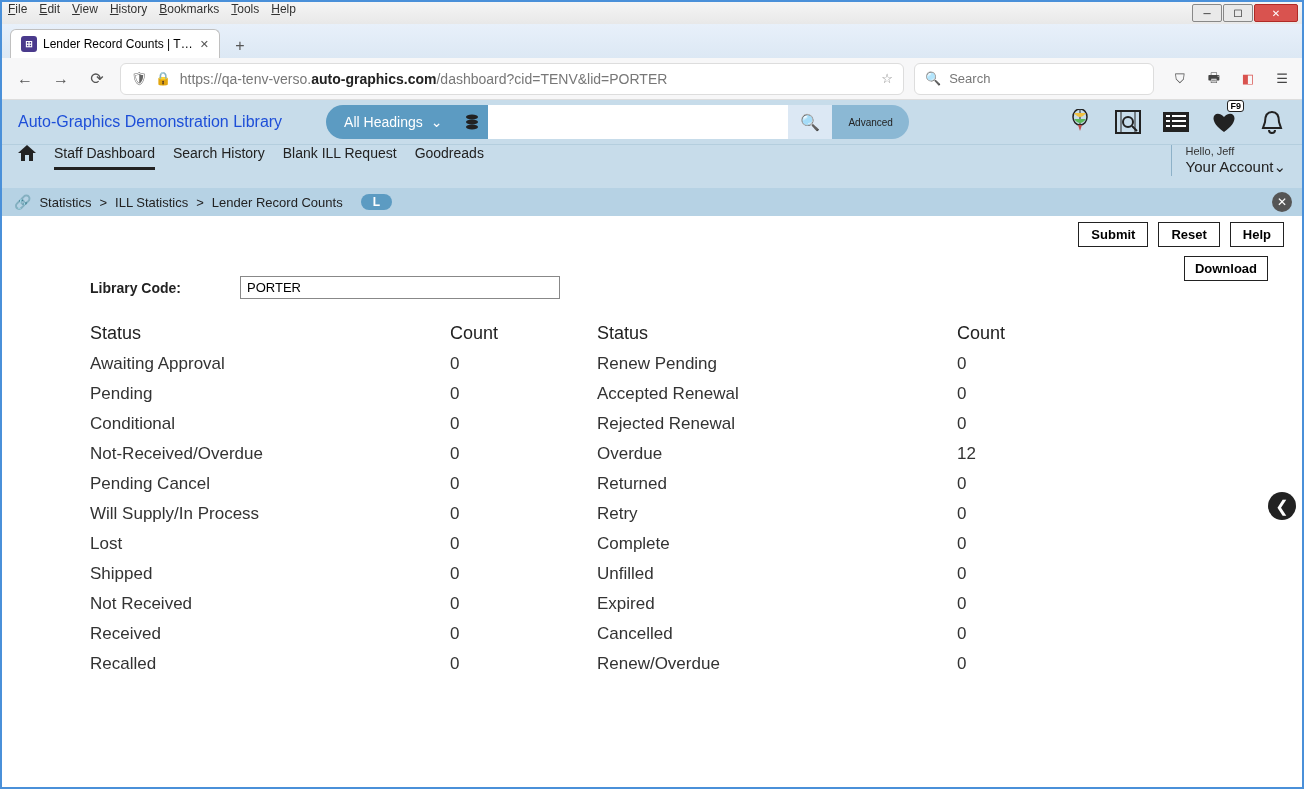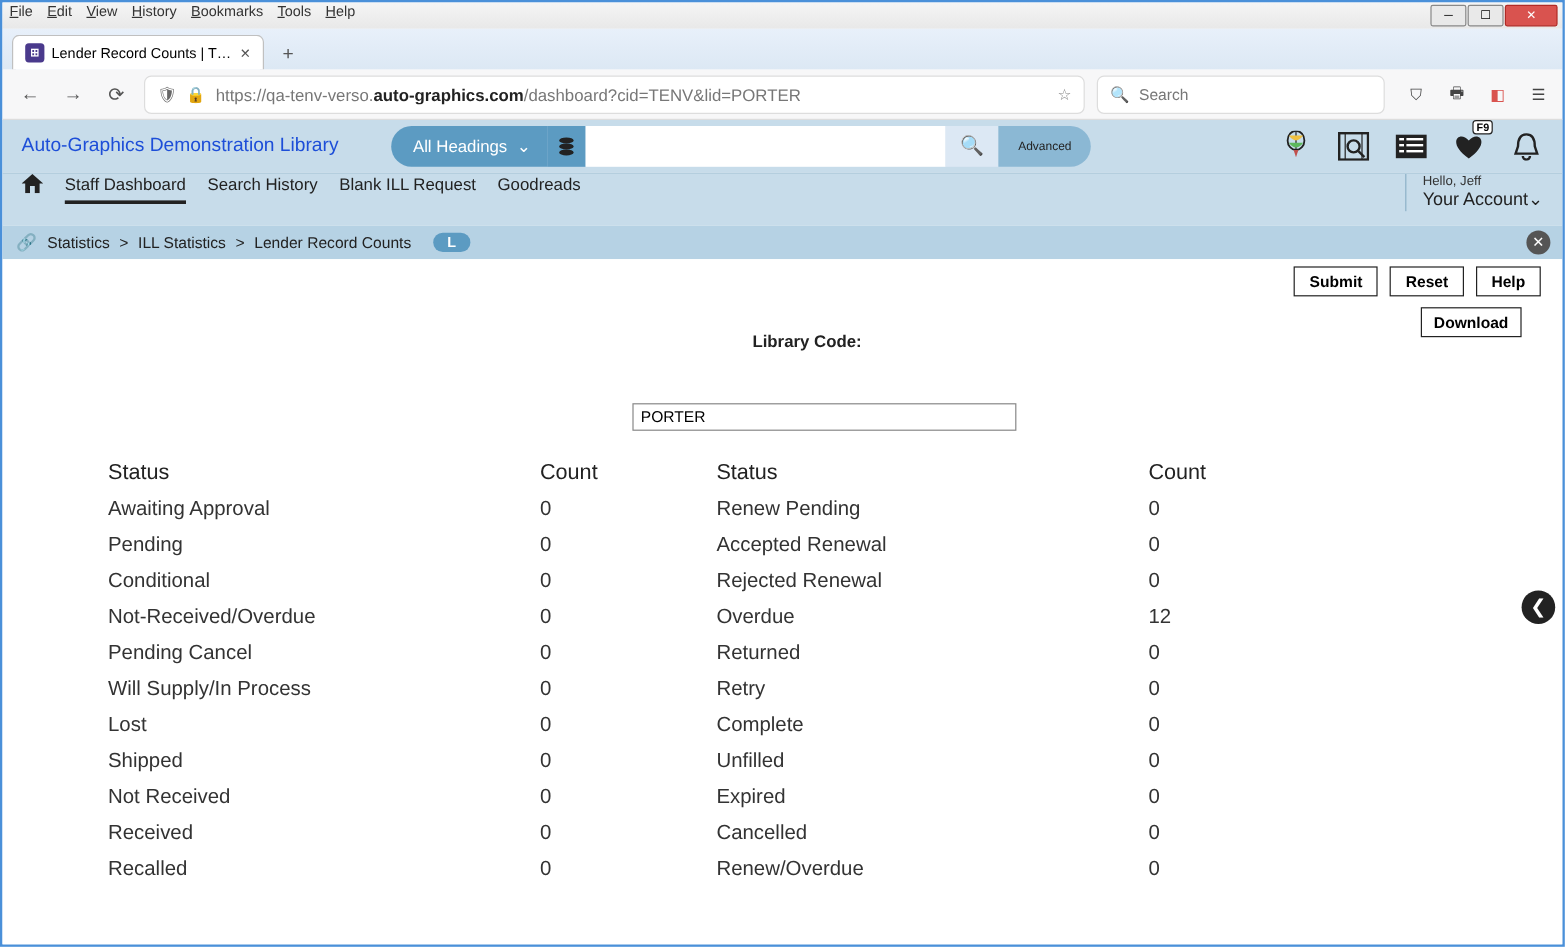--- a/index.html
+++ b/index.html
@@ -60,21 +60,21 @@
 .breadcrumb .close { position:absolute;right:10px;width:20px;height:20px;border-radius:50%;background:#555;color:#fff;display:flex;align-items:center;justify-content:center;font-size:12px; }
 
 
 .content { background:#fff;padding:10px 18px 20px 18px;position:relative;height:calc(100% - 22px - 34px - 42px - 44px - 44px - 28px); overflow:hidden; }
 .page-title { font-size:13px;font-weight:bold;color:#222;letter-spacing:0.3px; }
 .action-row { position:absolute;top:6px;right:18px;display:flex;gap:10px; }
 .action-row button { background:#fff;border:1px solid #222;padding:4px 12px;font-size:13px;font-weight:bold;cursor:pointer; }
 .download-row { position:absolute;top:40px;right:34px; }
 .download-row button { background:#fff;border:1px solid #222;padding:4px 10px;font-size:13px;font-weight:bold; }
 
-.form-row { margin:50px 0 24px 70px;display:flex;align-items:center;gap:44px;flex-direction:column; }
+.form-row { margin:50px 0 24px 70px;display:flex;align-items:center;gap:30px; }
 .form-row label { font-size:14px;font-weight:bold;color:#222;width:120px; }
 .form-row input { border:1px solid #888;padding:3px 6px;font-size:13px;width:320px; }
 
 .data-cols { display:flex;gap:47px;margin-left:70px; }
 .data-table { display:grid;grid-template-columns:360px 100px;row-gap:10px;font-size:17px;color:#333; }
 .data-table .hdr { font-size:18px;color:#222; }
 .data-table .status-cell { color:#333; }
 .data-table .count-cell { color:#333; }
 
 .side-chevron { position:absolute;right:6px;top:490px;width:28px;height:28px;background:#222;color:#fff;border-radius:50%;display:flex;align-items:center;justify-content:center;font-size:16px; }

